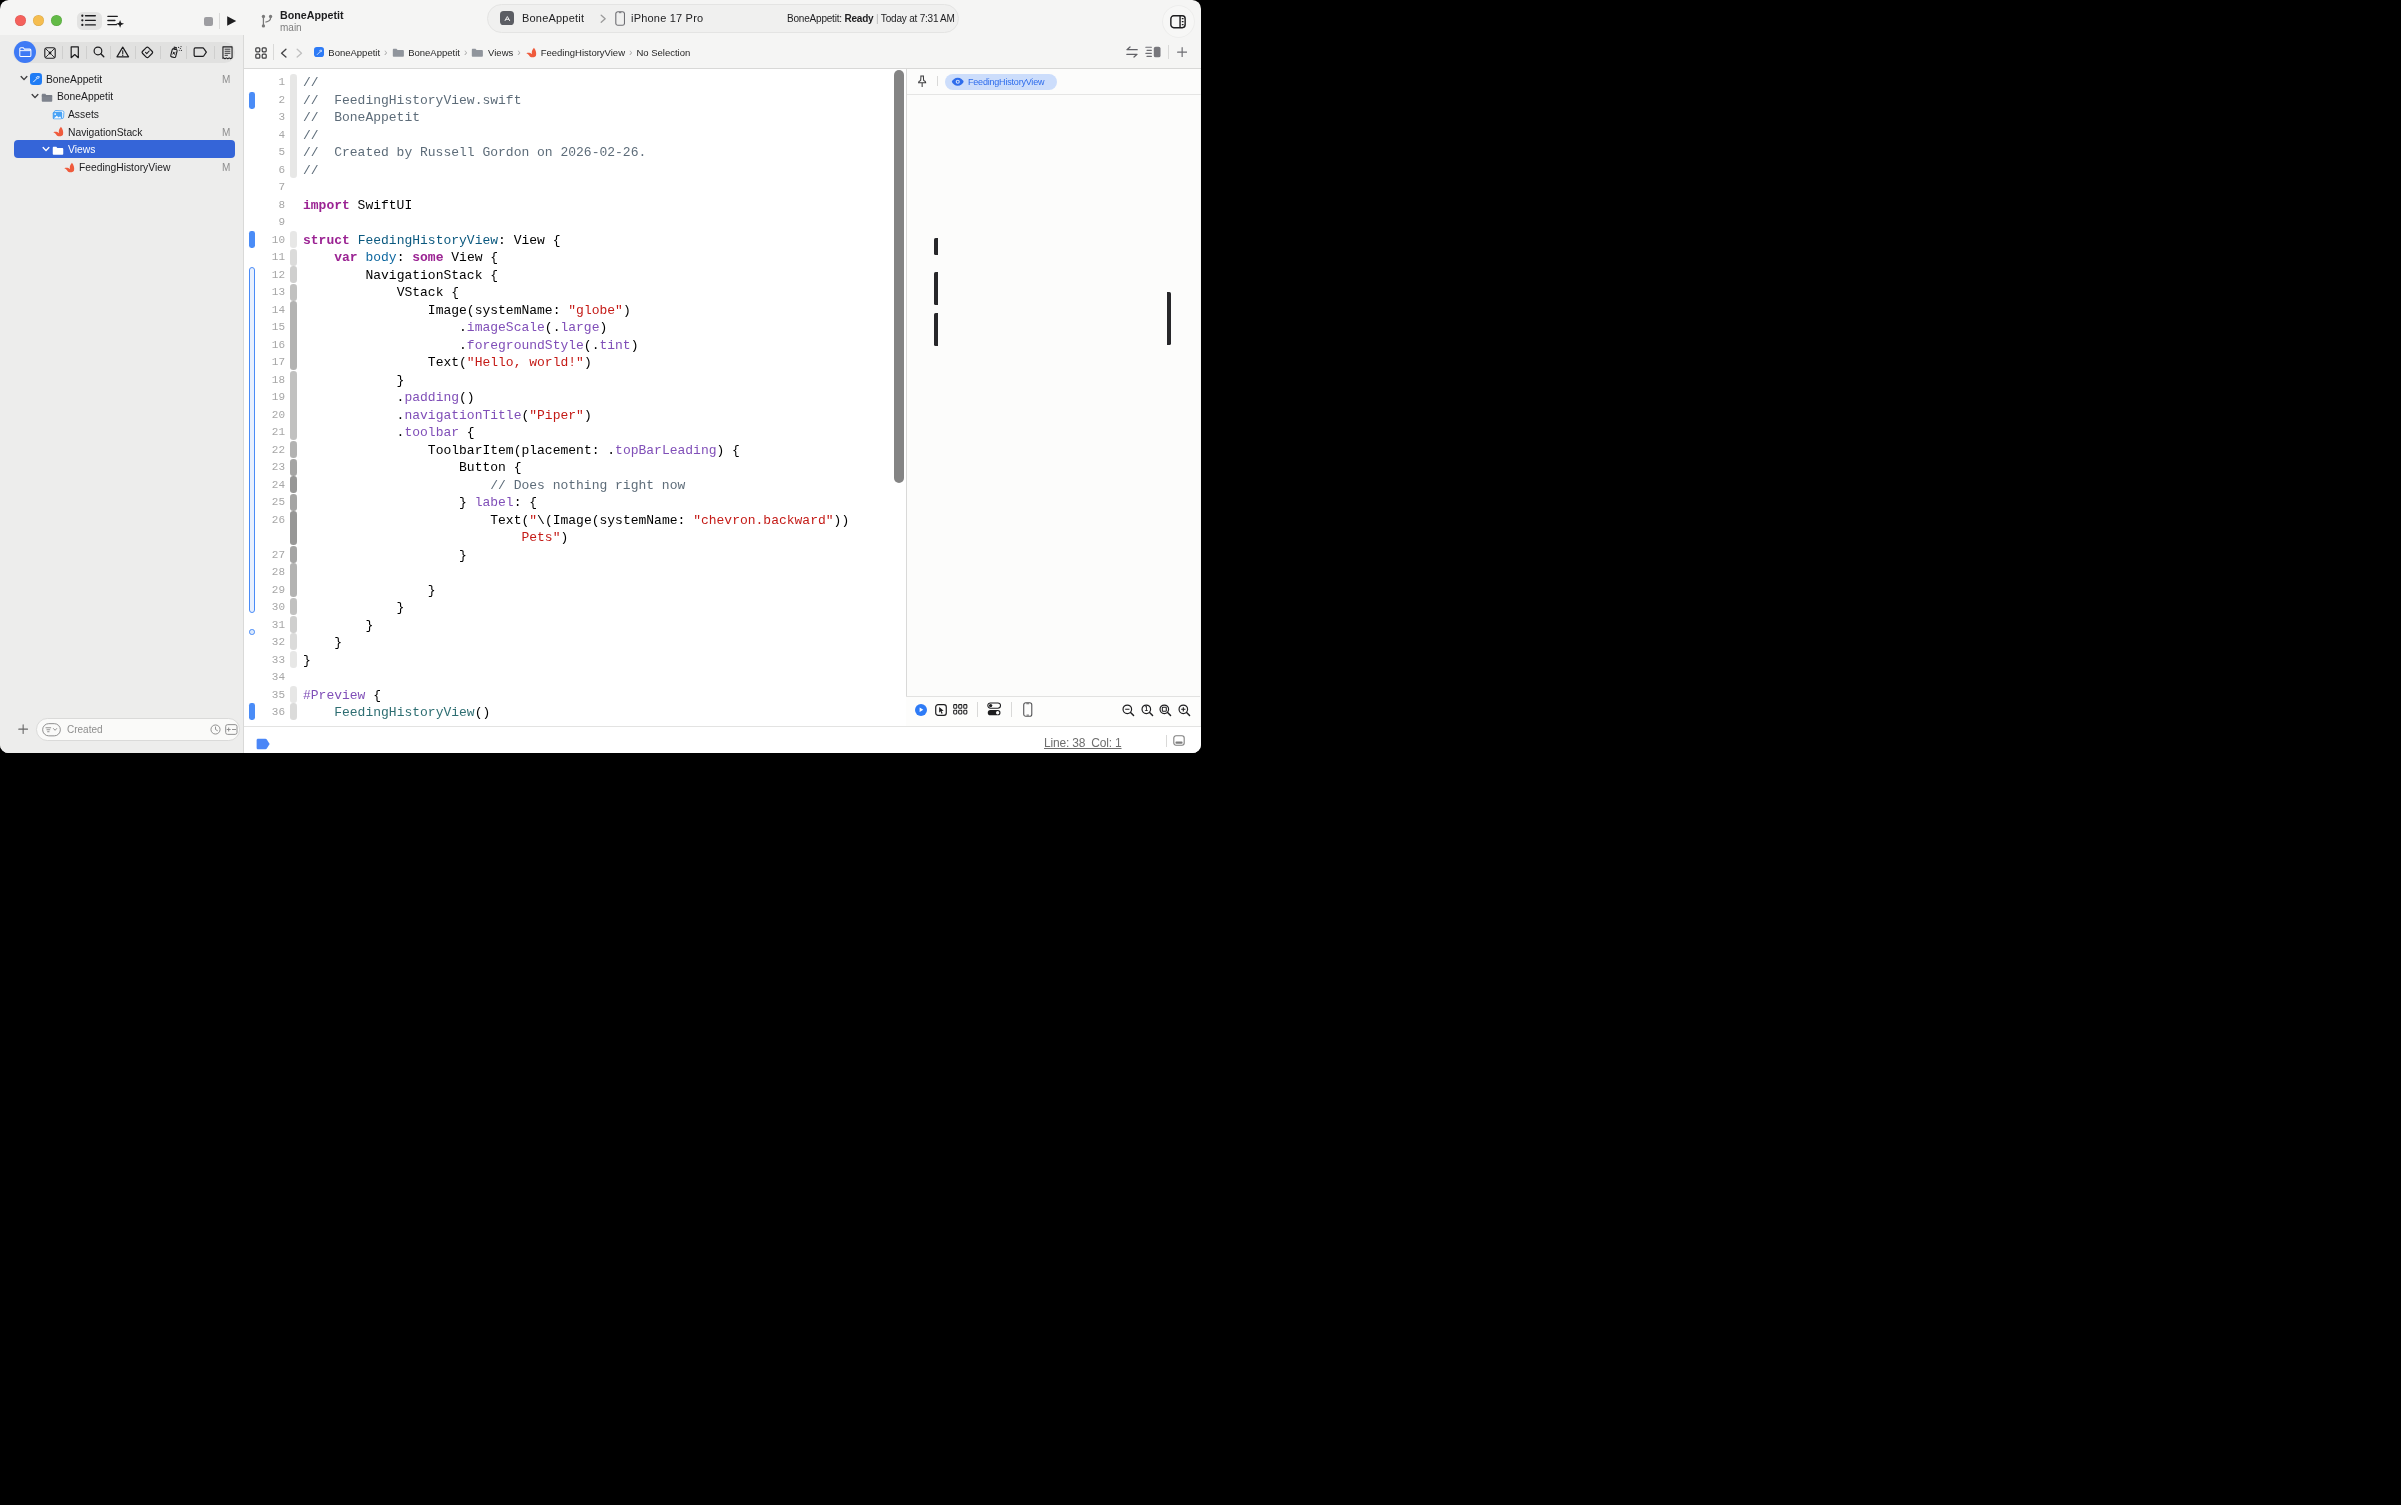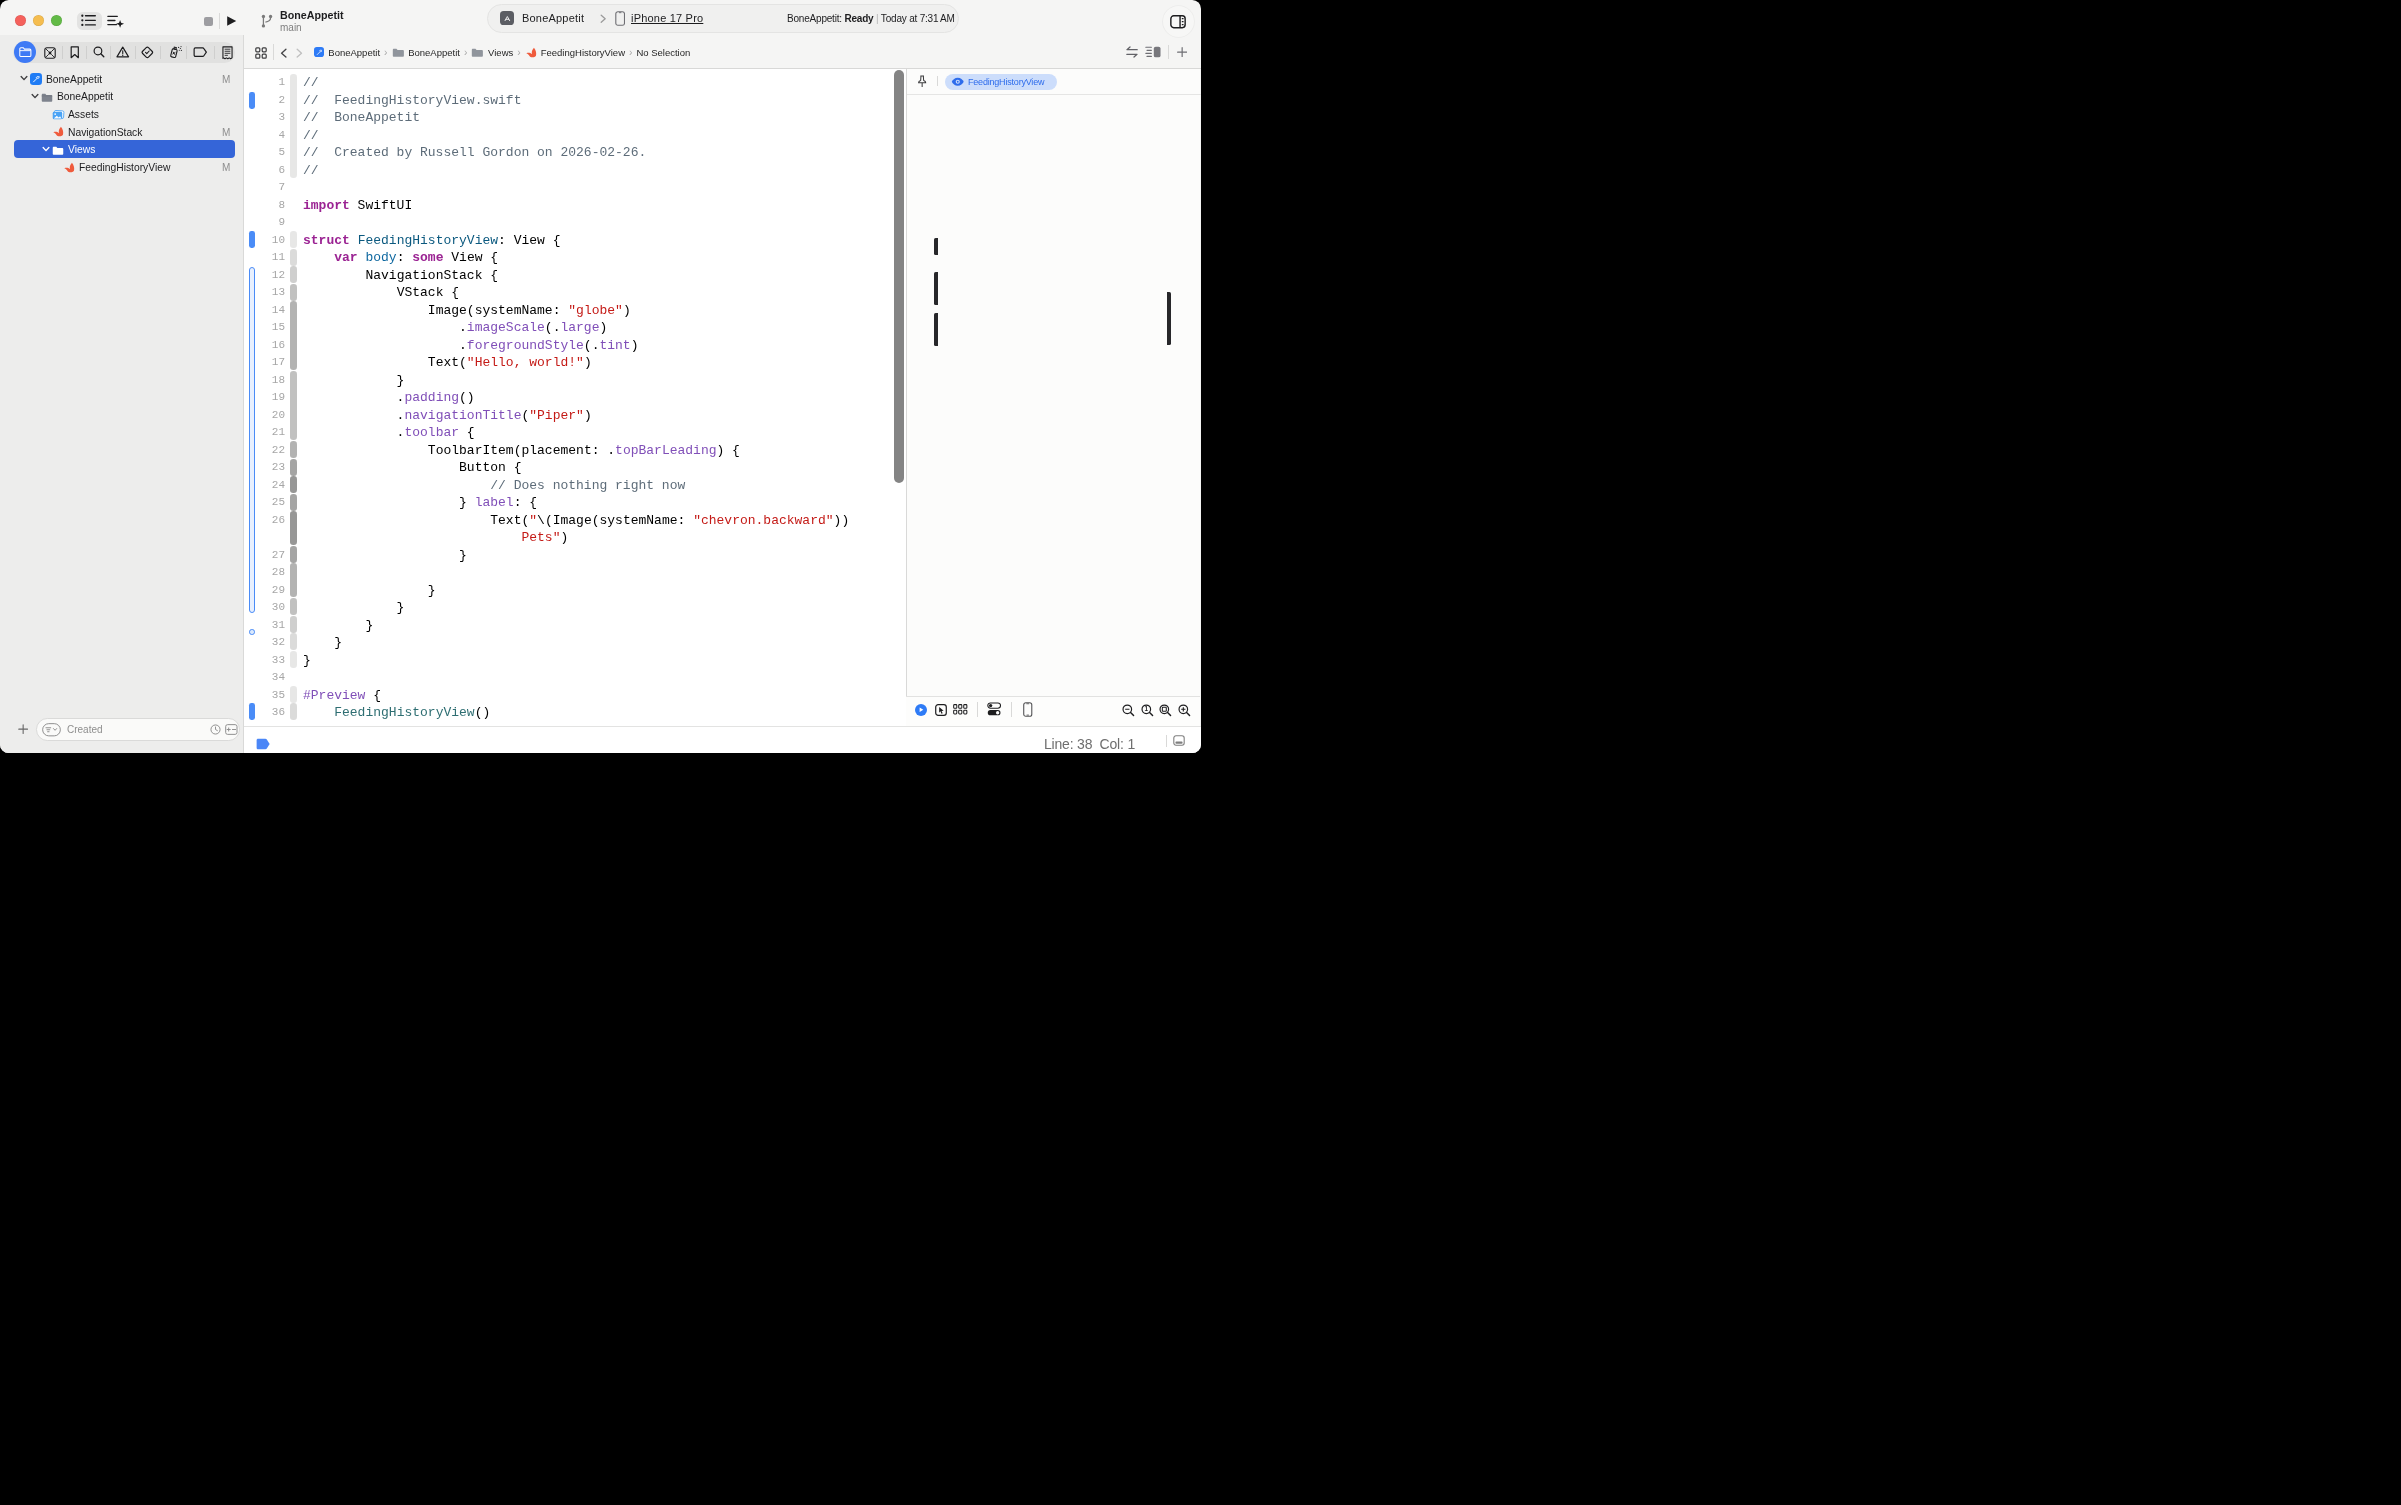--- a/index.html
+++ b/index.html
@@ -113,21 +113,21 @@
     <path d="M2.6 8.4 L5.5 3.2 L8.4 8.4 M3.8 6.7 L7.2 6.7" stroke="#fff" stroke-width="1.1" fill="none" stroke-linecap="round"></path>
   </svg>
   <div class="abs" style="left:522px; top:12.3px; font-size:11px; letter-spacing:0.2px; color:#1d1d1f;">BoneAppetit</div>
   <svg class="abs" style="left:600px; top:13.5px;" width="6.4" height="9.5" viewBox="0 0 8 12">
       <path d="M1.5 1.5 L6.5 6 L1.5 10.5" stroke="#9a9a9a" stroke-width="1.6" fill="none" stroke-linecap="round" stroke-linejoin="round"></path>
     </svg>
   <svg class="abs" style="left:615px; top:11px;" width="10.3" height="15" viewBox="0 0 13 19">
     <rect x="1" y="1" width="11" height="17" rx="2.6" fill="none" stroke="#6e6e73" stroke-width="1.4"></rect>
     <line x1="5" y1="2.1" x2="8" y2="2.1" stroke="#6e6e73" stroke-width="1.2"></line>
   </svg>
-  <div class="abs" style="left:631px; top:12.3px; font-size:11px; letter-spacing:0.2px; color:#1d1d1f;text-decoration:underline;">iPhone 17 Pro</div>
+  <div class="abs" style="left:631px; top:12.3px; font-size:11px; letter-spacing:0.2px; color:#1d1d1f;">iPhone 17 Pro</div>
   <div class="abs" style="left:787px; top:12.7px; font-size:10px; letter-spacing:-0.2px; color:#1d1d1f;">BoneAppetit: <b>Ready</b> <span style="color:#b5b5b5">|</span> Today at 7:31 AM</div>
 
   <div class="circbtn"></div>
   <svg class="abs" style="left:1170px; top:15px;" width="16" height="13.5" viewBox="0 0 20 17">
     <rect x="1" y="1" width="18" height="15" rx="3.6" fill="none" stroke="#1d1d1f" stroke-width="1.8"></rect>
     <line x1="12.6" y1="1.4" x2="12.6" y2="15.6" stroke="#1d1d1f" stroke-width="1.8"></line>
     <g stroke="#1d1d1f" stroke-width="1.5">
         <line x1="14.8" y1="4.6" x2="17" y2="4.6"></line>
         <line x1="14.8" y1="8.4" x2="17" y2="8.4"></line>
         <line x1="14.8" y1="12.2" x2="17" y2="12.2"></line>
@@ -529,21 +529,21 @@
       <circle cx="6.7" cy="6.7" r="5.4" fill="none" stroke="#1d1d1f" stroke-width="1.5"></circle>
       <line x1="10.8" y1="10.8" x2="14.6" y2="14.6" stroke="#1d1d1f" stroke-width="1.8" stroke-linecap="round"></line>
       <line x1="4" y1="6.7" x2="9.4" y2="6.7" stroke="#1d1d1f" stroke-width="1.4"></line>
       <line x1="6.7" y1="4" x2="6.7" y2="9.4" stroke="#1d1d1f" stroke-width="1.4"></line>
     </svg>
 
   <div class="statusbar"></div>
   <svg class="abs" style="left:256px; top:738px;" width="14.3" height="12" viewBox="0 0 18 15">
     <path d="M2.6 0.8 L11.8 0.8 C12.5 0.8 13.2 1.2 13.6 1.8 L17.2 7.5 L13.6 13.2 C13.2 13.8 12.5 14.2 11.8 14.2 L2.6 14.2 C1.6 14.2 0.8 13.4 0.8 12.4 L0.8 2.6 C0.8 1.6 1.6 0.8 2.6 0.8 Z" fill="#4a86f7"></path>
   </svg>
-  <div class="abs" style="left:1044px; top:736px; font-size:14px; letter-spacing:-0.2px; color:#6e6e6e;">Line: 38&nbsp; Col: 1</div>
+  <div class="abs" style="left:1044px; top:736px; font-size:12px; letter-spacing:-0.2px; color:#6e6e6e;text-decoration:underline;">Line: 38&nbsp; Col: 1</div>
   <div class="divline-v" style="left:1166px; top:735px; height:12px;"></div>
   <svg class="abs" style="left:1173px; top:735px;" width="12" height="11" viewBox="0 0 15 14">
     <rect x="0.9" y="0.9" width="13.2" height="12.2" rx="2.8" fill="none" stroke="#7f7f7f" stroke-width="1.4"></rect>
     <rect x="3" y="8.2" width="9" height="2.8" rx="0.9" fill="#7f7f7f"></rect>
   </svg>
 
 </div>
 
 
 </body></html>

